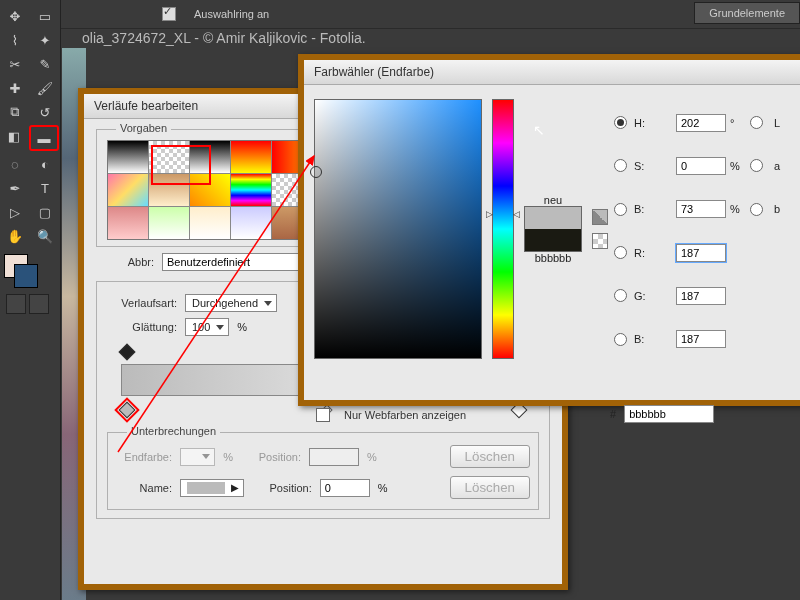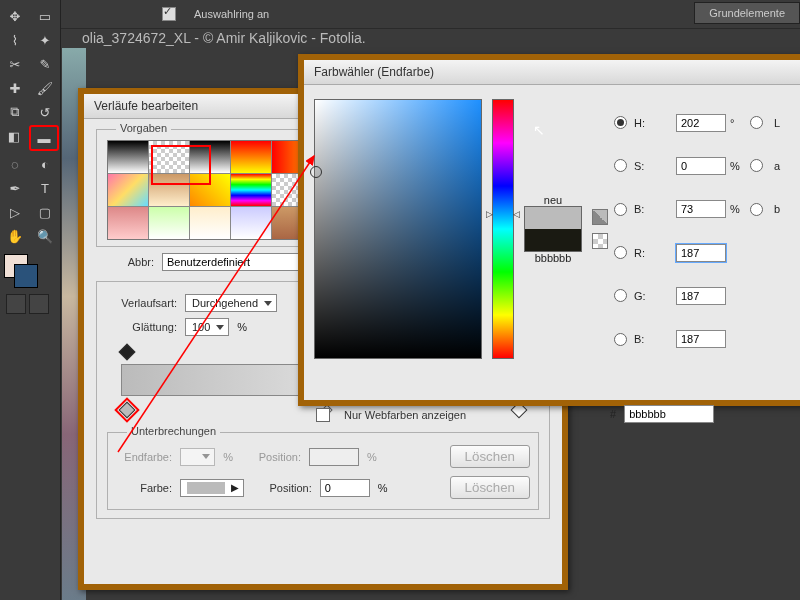--- a/index.html
+++ b/index.html
@@ -207,21 +207,21 @@
             <span class="tri"></span>
           </div>
         <span style="color:#999">%</span>
         <span class="lbl" style="color:#999;min-width:60px">Position:</span>
         <input class="tx" style="width: 40px; background: rgb(238, 238, 238);" disabled="">
         <span style="color:#999">%</span>
         <span style="flex:1"></span>
         <button class="btn dis">Löschen</button>
       </div>
       <div class="row" style="margin:0">
-        <span class="lbl">Farbe:</span>
+        <span class="lbl">Name:</span>
         <div class="combo">
             <span style="width:38px;height:12px;background:#bbb;display:inline-block"></span>
             <span style="font-size:10px">▶</span>
           </div>
         <span class="lbl" style="min-width:60px">Position:</span>
         <input class="tx" style="width: 40px;" value="0">
         <span>%</span>
         <span style="flex:1"></span>
         <button class="btn dis">Löschen</button>
       </div>

